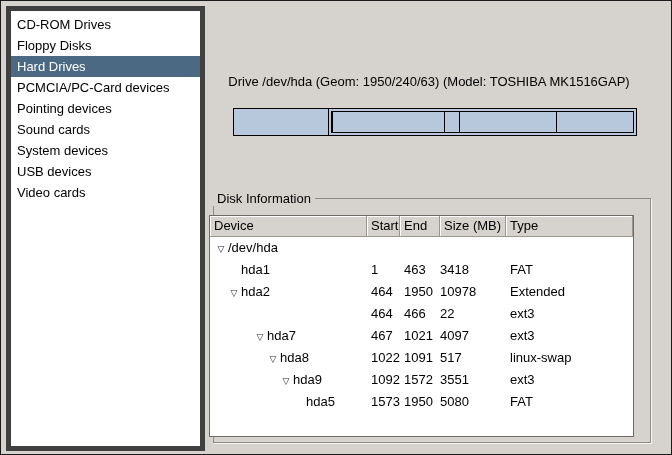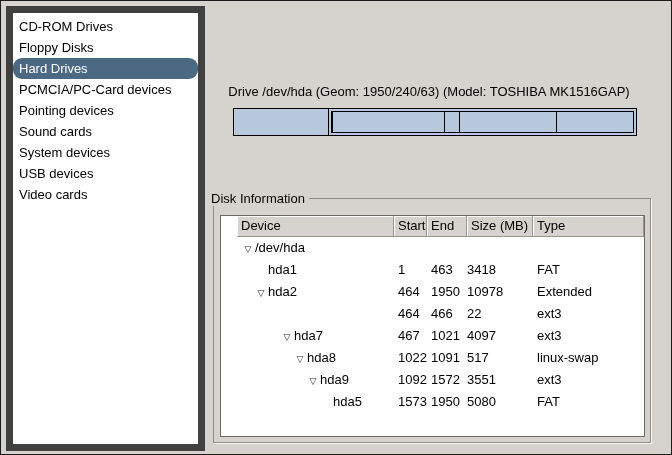--- a/index.html
+++ b/index.html
@@ -18,40 +18,39 @@
     border: 1px solid #1a1a1a;
     overflow: hidden;
   }
   
   .sidebar {
     position: absolute;
     left: 5px; top: 5px;
     width: 199px; height: 445px;
     box-sizing: border-box;
     background: #fff;
-    border: 7px solid #404040;
+    border: 5px solid #404040;
     padding-top: 3px;
     overflow: hidden;
   }
   .sidebar-item {
     height: 21px;
     line-height: 21px;
     padding-left: 6px;
     white-space: nowrap;
     cursor: default;
   }
   .sidebar-item.selected {
     background: var(--selection, #4b6983);
     color: var(--selection-text, #ffffff);
-    border-radius: 9px;
   }
   
   .drive-label {
     position: absolute;
-    left: 212px; top: 83px;
+    left: 212px; top: 73px;
     width: 432px;
     text-align: center;
     white-space: nowrap;
   }
   
   .partition-bar {
     position: absolute;
     left: 232px; top: 107px;
     width: 404px; height: 28px;
     box-sizing: border-box;
@@ -73,36 +72,35 @@
   .disk-frame {
     position: absolute;
     left: 212px; top: 197px;
     width: 438px; height: 245px;
     box-sizing: border-box;
     border: 1px solid #908c84;
     box-shadow: 1px 1px 0 #f6f5f2;
   }
   .frame-label {
     position: absolute;
-    left: 206px; top: 190px;
+    left: 212px; top: 190px;
     height: 15px; line-height: 15px;
     background: var(--background, #d6d3ce);
     padding: 0 4px;
     white-space: nowrap;
   }
   
   .disk-table {
     position: absolute;
-    left: 219px; top: 214px;
+    left: 208px; top: 214px;
     width: 425px; height: 222px;
     box-sizing: border-box;
     background: #fff;
     border: 1px solid #6e6a62;
     overflow: hidden;
-    padding-left: 16px;
   }
   .thead { display: flex; height: 21px; }
   .th {
     box-sizing: border-box;
     background: var(--table-header-bg, #d6d3ce);
     border-right: 1px solid #9a958d;
     border-bottom: 1px solid #9a958d;
     box-shadow: inset 1px 1px 0 #ffffff;
     line-height: 20px;
     padding-left: 4px;

